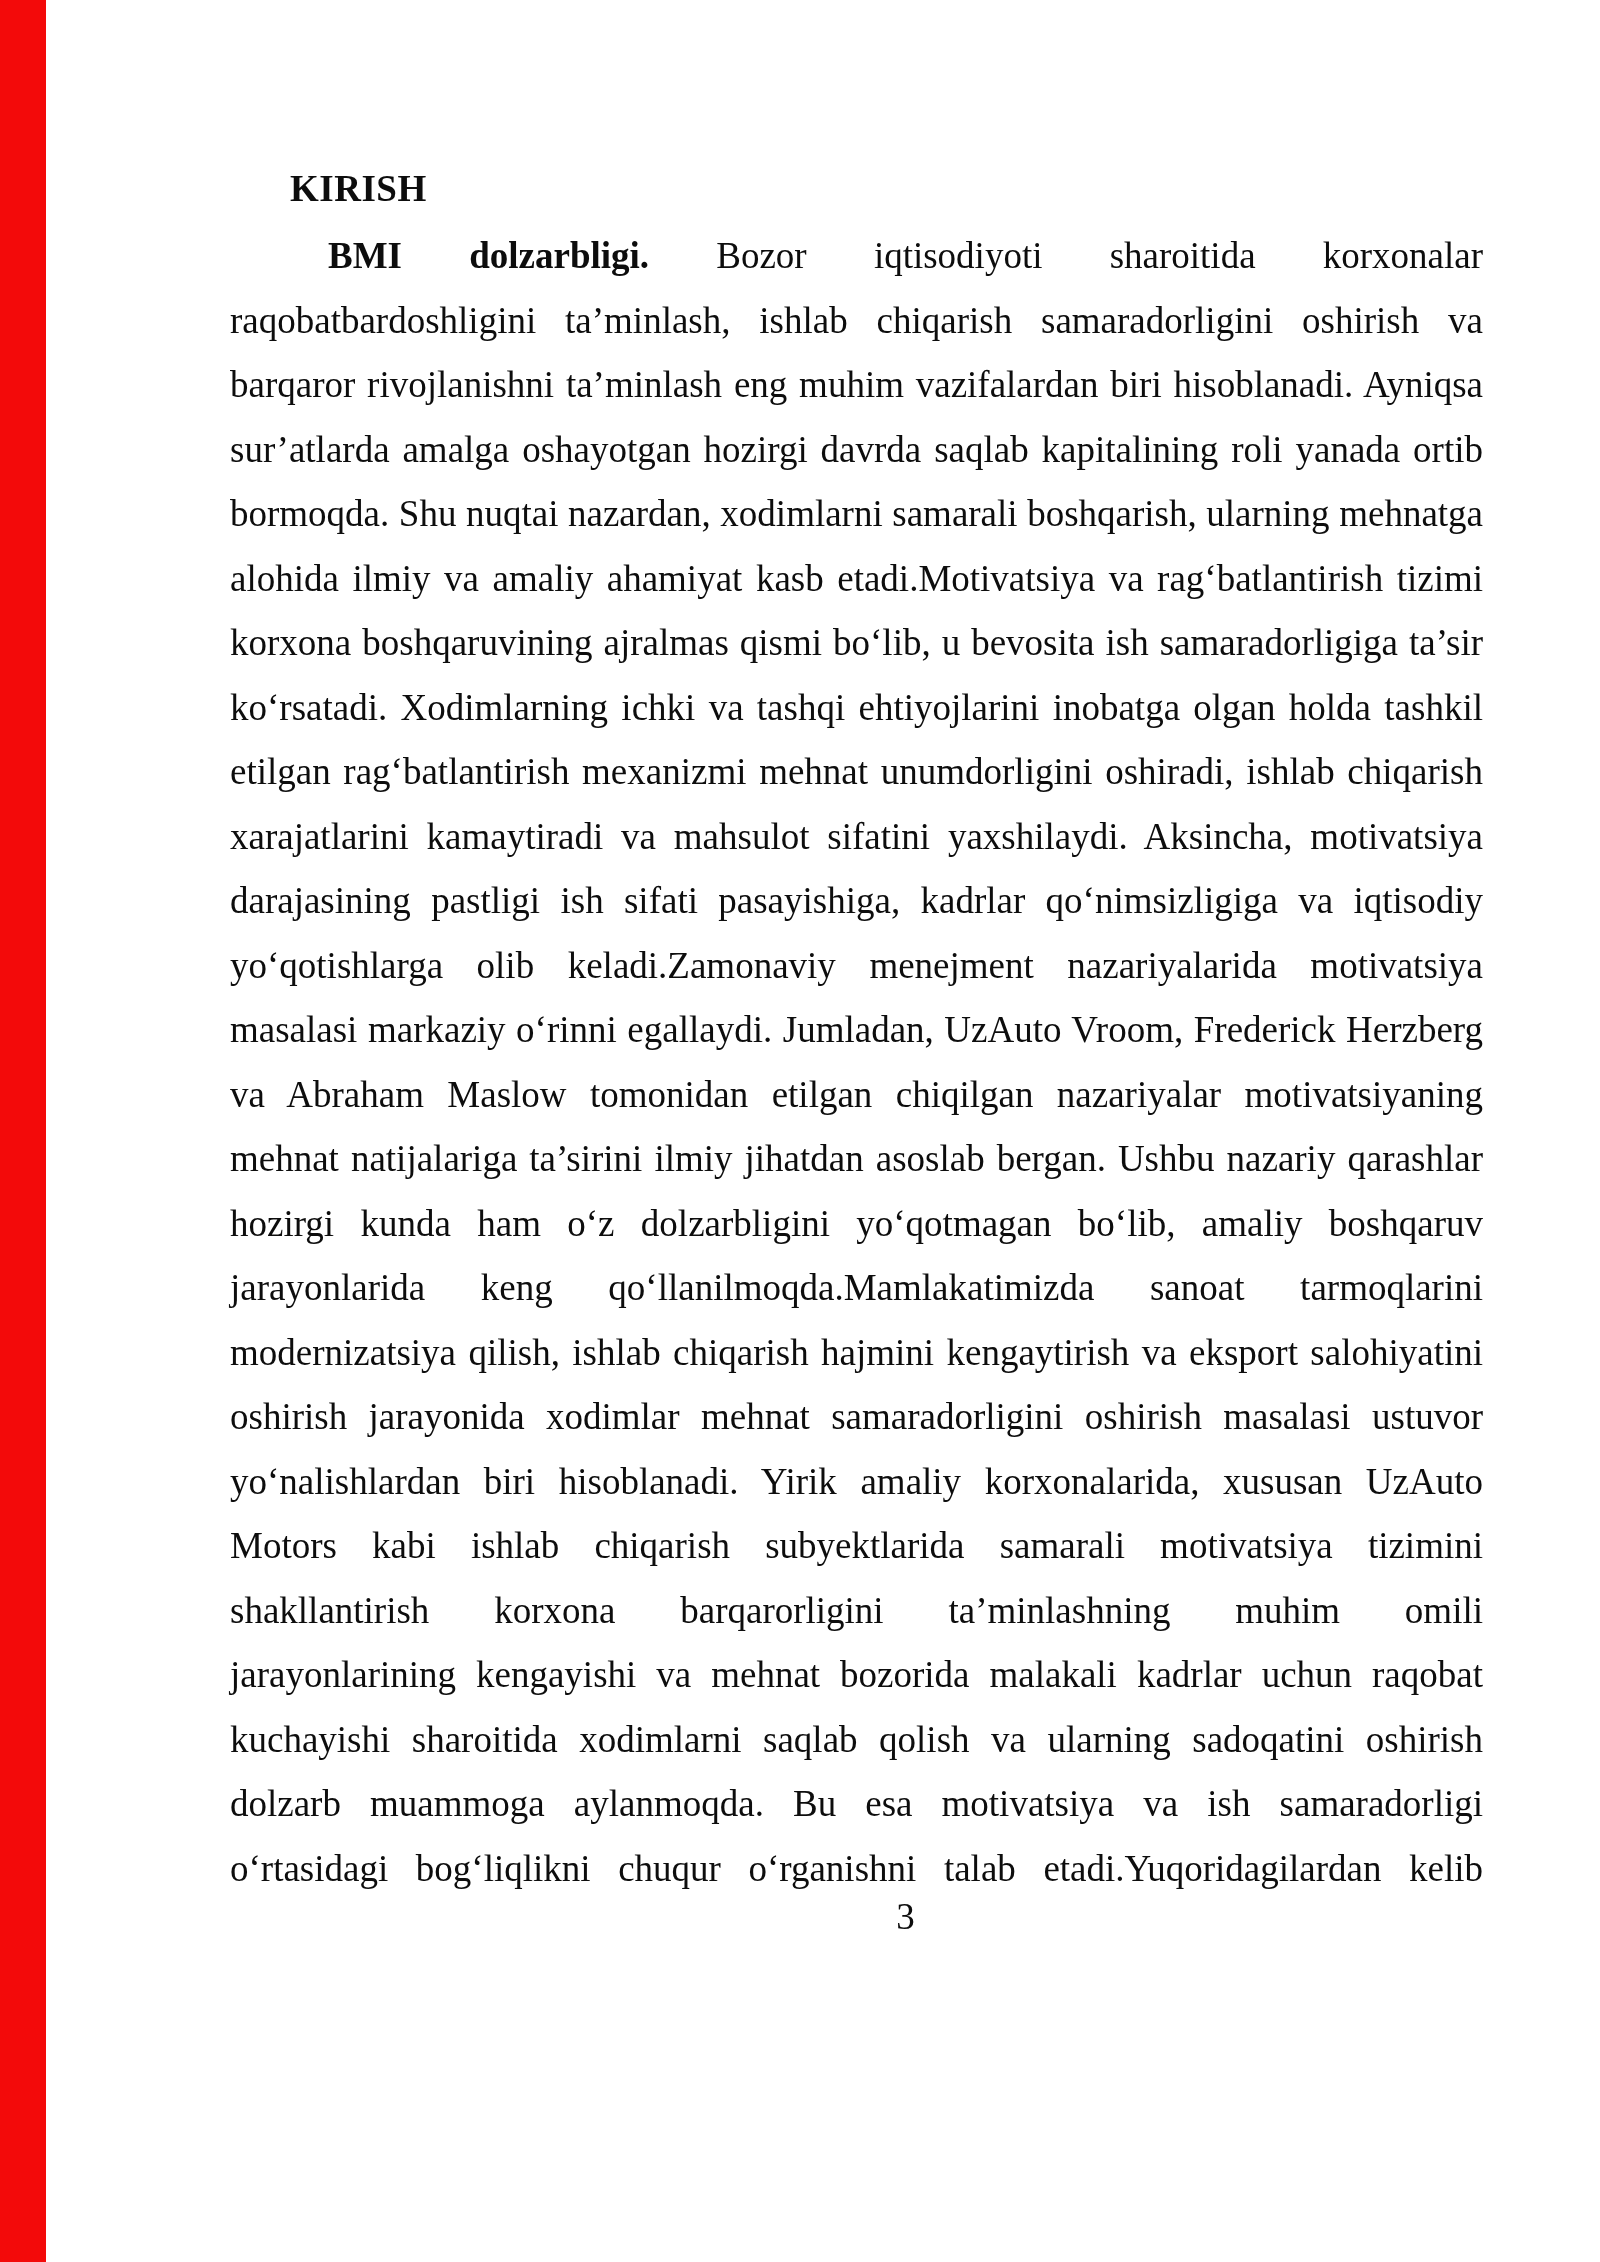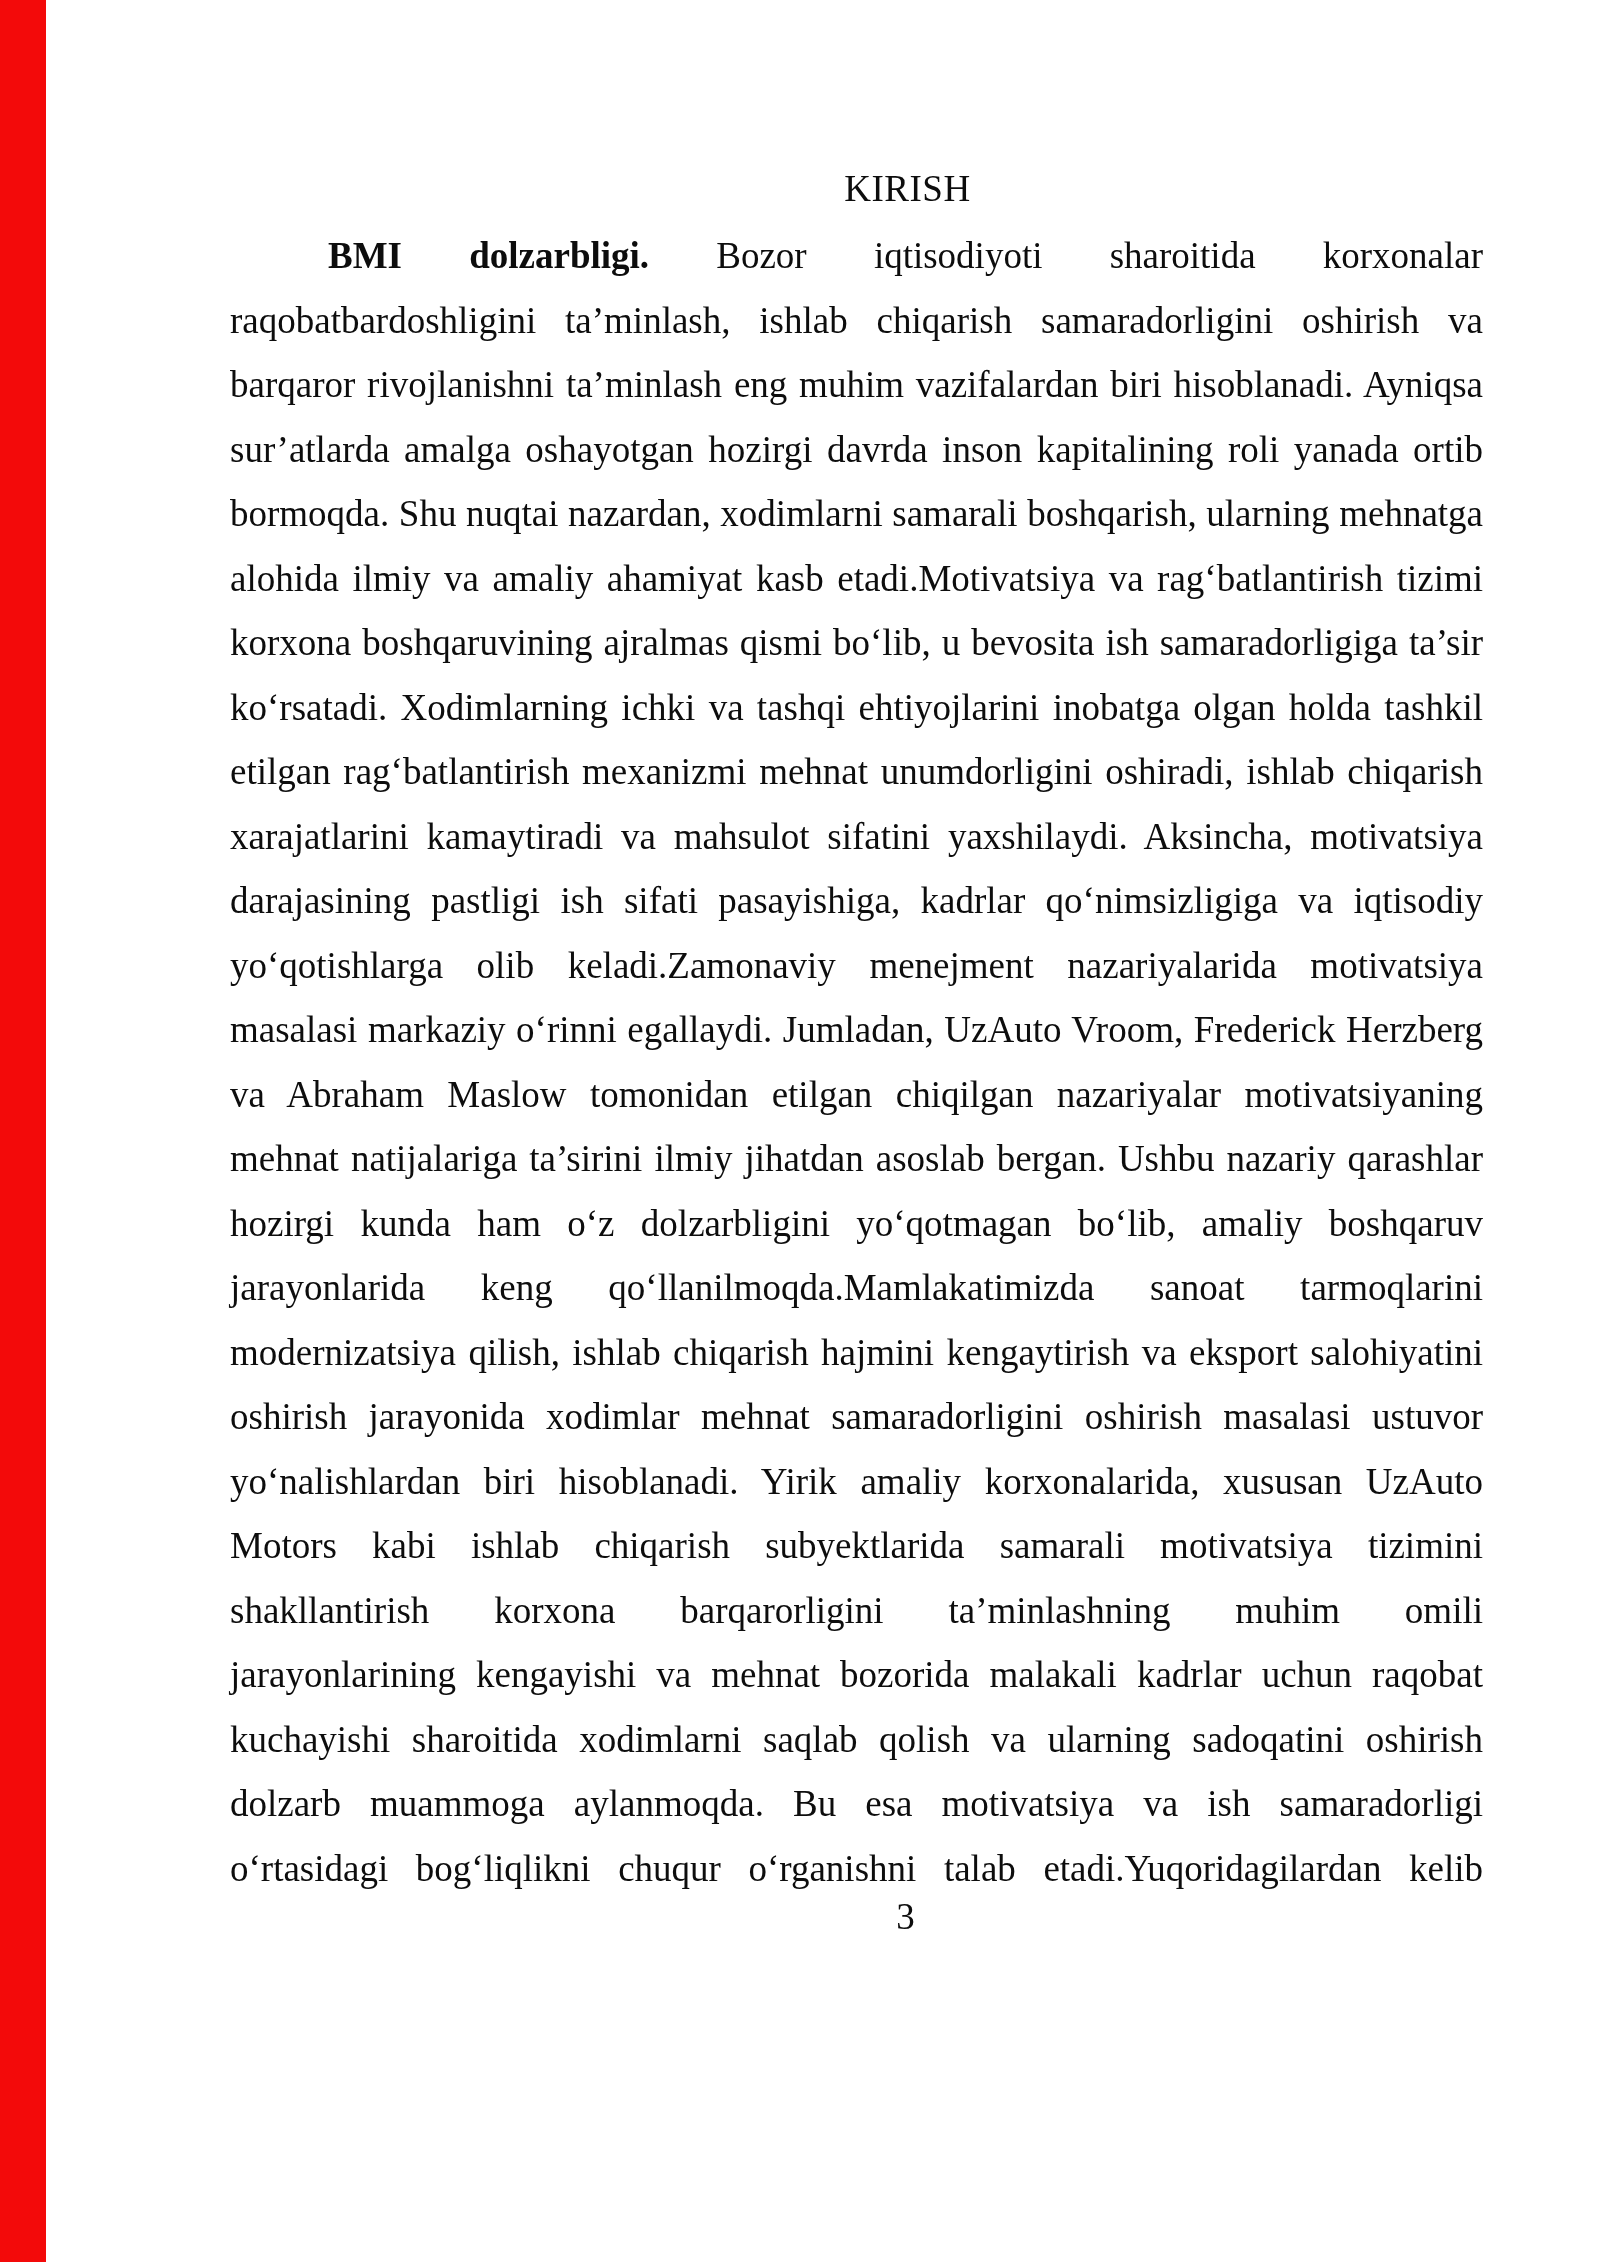--- a/index.html
+++ b/index.html
@@ -16,26 +16,25 @@
     left: 0; top: 0;
     width: 46px; height: 2262px;
   }
   .content {
     position: absolute;
     left: 230px; top: 156px;
     width: 1253px;
   }
   .heading {
     font-size: 37px;
-    font-weight: normal;
-    text-align: center;
+    font-weight: bold;
     line-height: 66px;
     height: 68px;
     position: relative;
-    left: 51px;
+    left: 60px;
     letter-spacing: 0.5px;
   }
   .para { width: 1253px; }
   .line {
     font-size: 37px;
     line-height: 64.5px;
     height: 64.5px;
     text-align: justify;
     text-align-last: justify;
     white-space: normal;
@@ -59,21 +58,21 @@
 
 <div class="content">
 
   <div class="heading">KIRISH</div>
 
   <div class="para">
     <div class="line first"><span class="lead-bold">BMI dolzarbligi.</span> <span>Bozor iqtisodiyoti sharoitida korxonalar</span></div>
     <div>
         <div class="line">raqobatbardoshligini ta’minlash, ishlab chiqarish samaradorligini oshirish va</div>
         <div class="line">barqaror rivojlanishni ta’minlash eng muhim vazifalardan biri hisoblanadi. Ayniqsa</div>
-        <div class="line">sur’atlarda amalga oshayotgan hozirgi davrda inson kapitalining roli yanada ortib</div>
+        <div class="line">sur’atlarda amalga oshayotgan hozirgi davrda saqlab kapitalining roli yanada ortib</div>
         <div class="line">bormoqda. Shu nuqtai nazardan, xodimlarni samarali boshqarish, ularning mehnatga</div>
         <div class="line">alohida ilmiy va amaliy ahamiyat kasb etadi.Motivatsiya va ragʻbatlantirish tizimi</div>
         <div class="line">korxona boshqaruvining ajralmas qismi boʻlib, u bevosita ish samaradorligiga ta’sir</div>
         <div class="line">koʻrsatadi. Xodimlarning ichki va tashqi ehtiyojlarini inobatga olgan holda tashkil</div>
         <div class="line">etilgan ragʻbatlantirish mexanizmi mehnat unumdorligini oshiradi, ishlab chiqarish</div>
         <div class="line">xarajatlarini kamaytiradi va mahsulot sifatini yaxshilaydi. Aksincha, motivatsiya</div>
         <div class="line">darajasining pastligi ish sifati pasayishiga, kadrlar qoʻnimsizligiga va iqtisodiy</div>
         <div class="line">yoʻqotishlarga olib keladi.Zamonaviy menejment nazariyalarida motivatsiya</div>
         <div class="line">masalasi markaziy oʻrinni egallaydi. Jumladan, UzAuto Vroom, Frederick Herzberg</div>
         <div class="line">va Abraham Maslow tomonidan etilgan chiqilgan nazariyalar motivatsiyaning</div>

